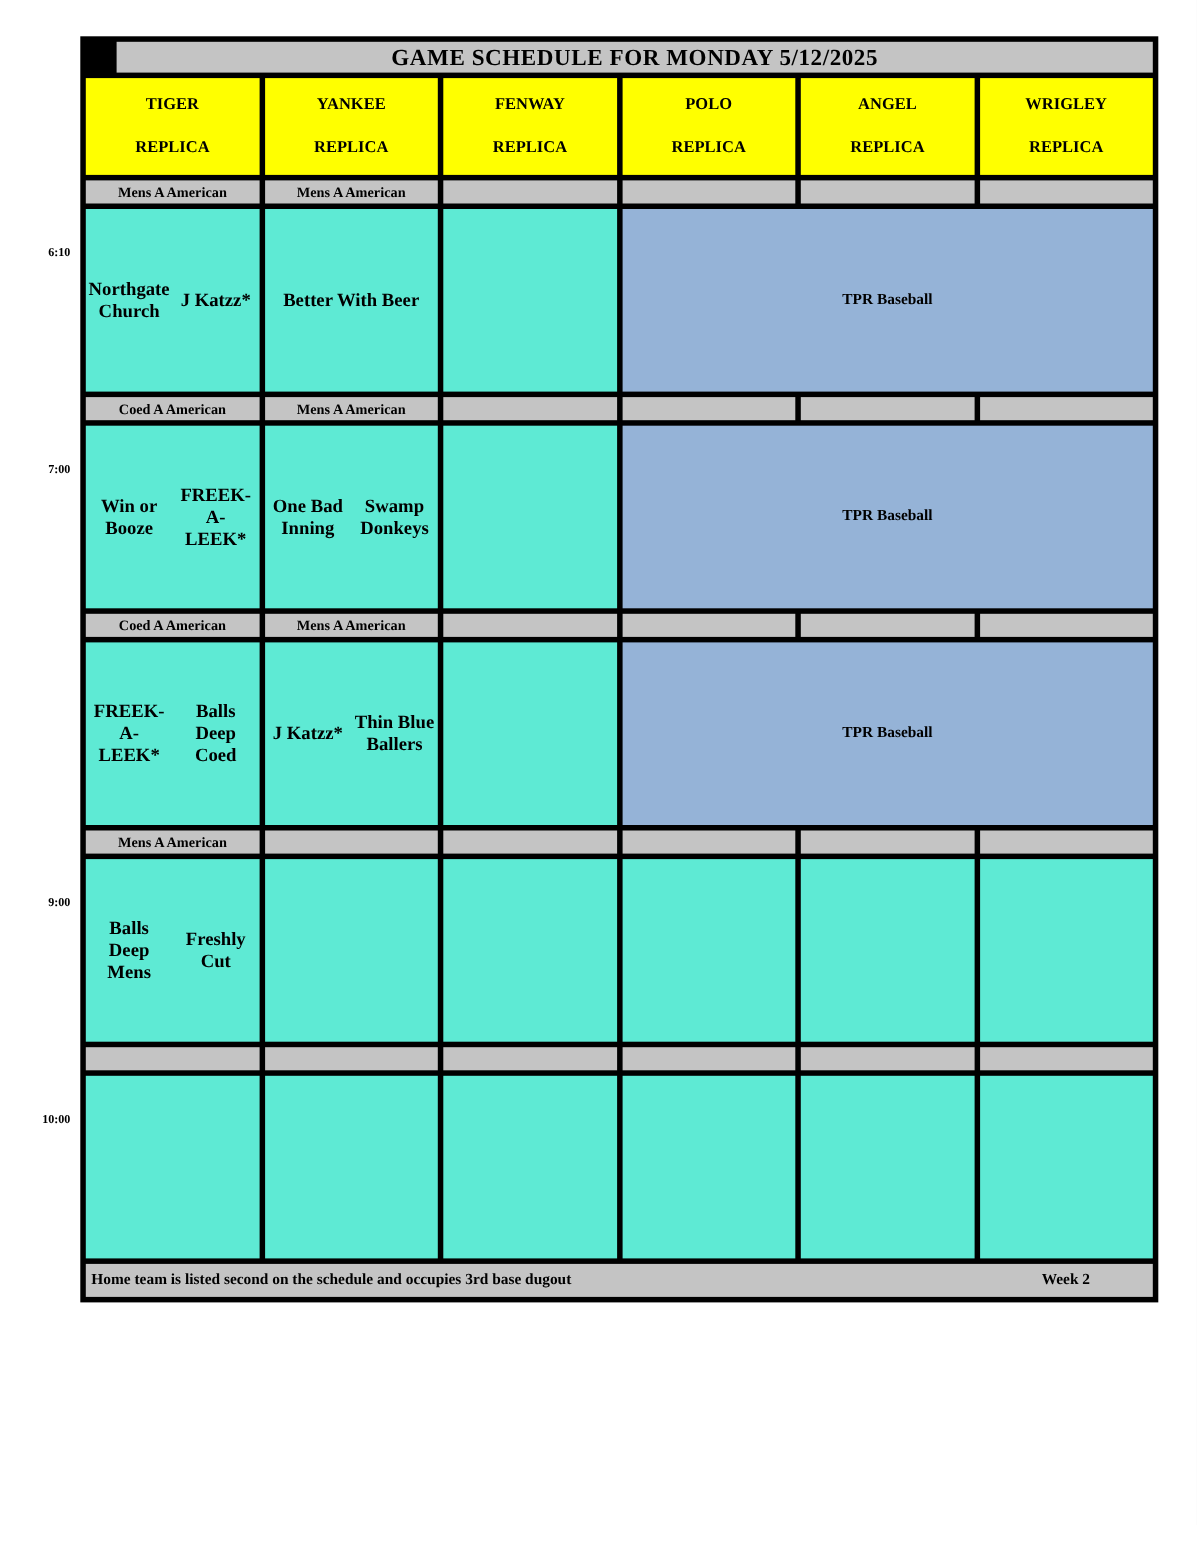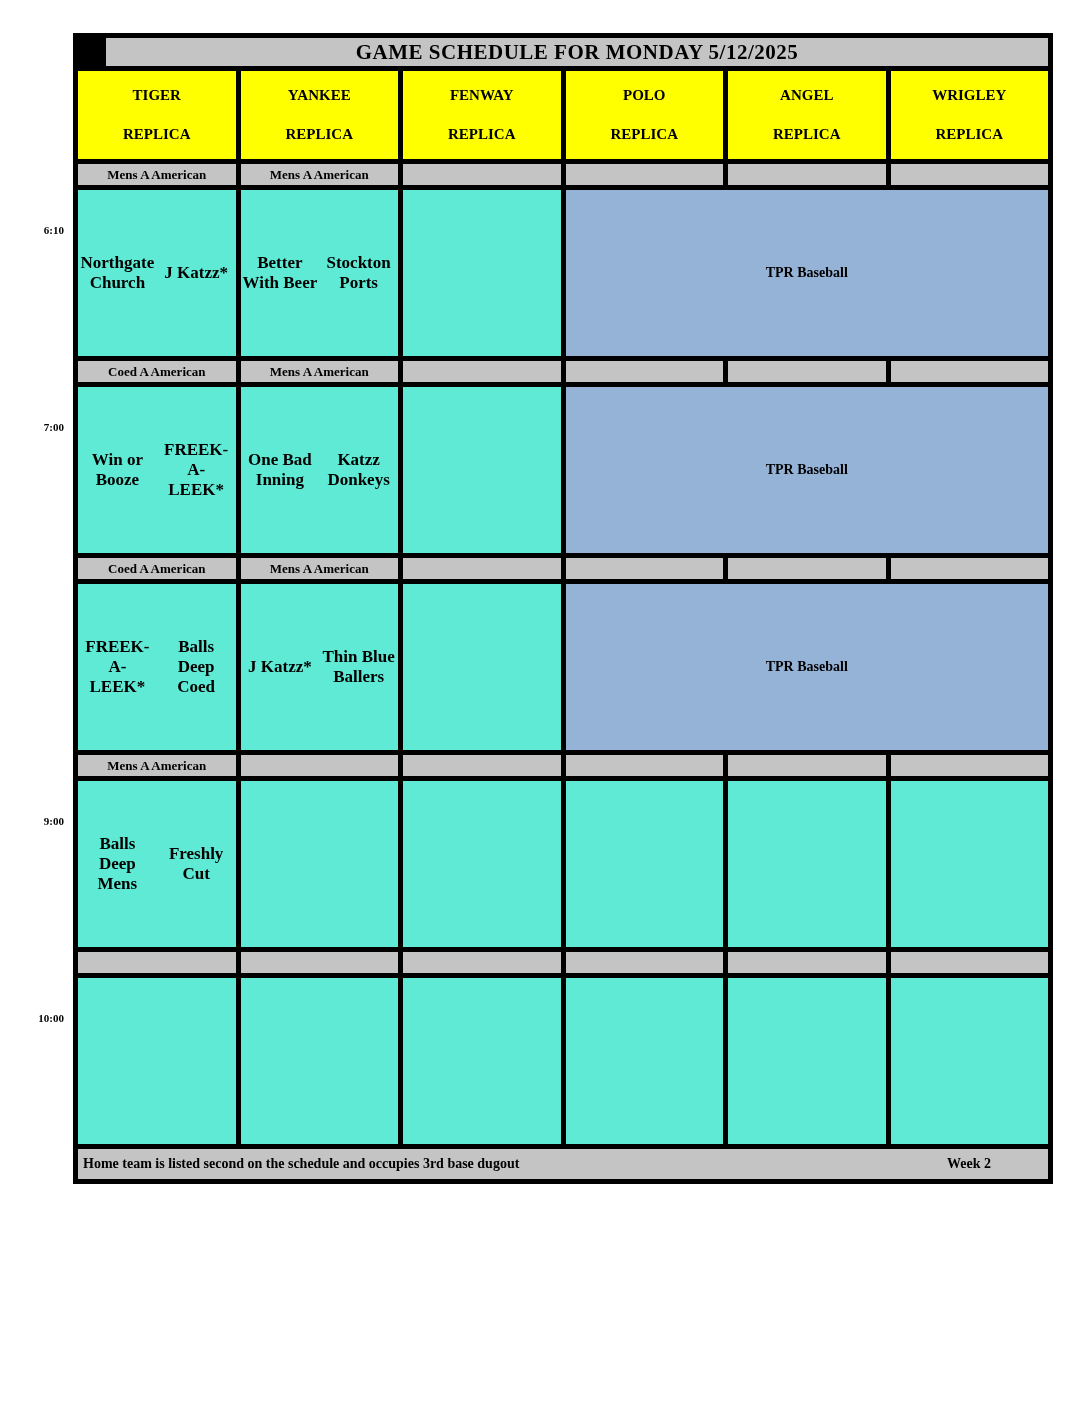--- a/index.html
+++ b/index.html
@@ -98,21 +98,20 @@
     <div class="lbl"></div>
     <div class="lbl"></div>
     <div class="lbl"></div>
 
     <div class="game">
       <span class="half">Northgate Church</span>
       <span class="half">J Katzz*</span>
     </div>
     <div class="game">
       <span class="half">Better With Beer</span>
-      <span class="half">Stockton Ports</span>
     </div>
     <div class="game">
       <span class="half"></span>
       <span class="half"></span>
     </div>
     <div class="tpr">TPR Baseball</div>
 
     <div class="lbl">Coed A American</div>
     <div class="lbl">Mens A American</div>
     <div class="lbl"></div>
@@ -120,21 +119,21 @@
     <div class="lbl"></div>
     <div class="lbl"></div>
 
     <div class="game">
       <span class="half">Win or Booze</span>
       <span class="half">FREEK-A-
 LEEK*</span>
     </div>
     <div class="game">
       <span class="half">One Bad Inning</span>
-      <span class="half">Katzz Donkeys</span>
+      <span class="half">Swamp Donkeys</span>
     </div>
     <div class="game">
       <span class="half"></span>
       <span class="half"></span>
     </div>
     <div class="tpr">TPR Baseball</div>
 
     <div class="lbl">Coed A American</div>
     <div class="lbl">Mens A American</div>
     <div class="lbl"></div>

